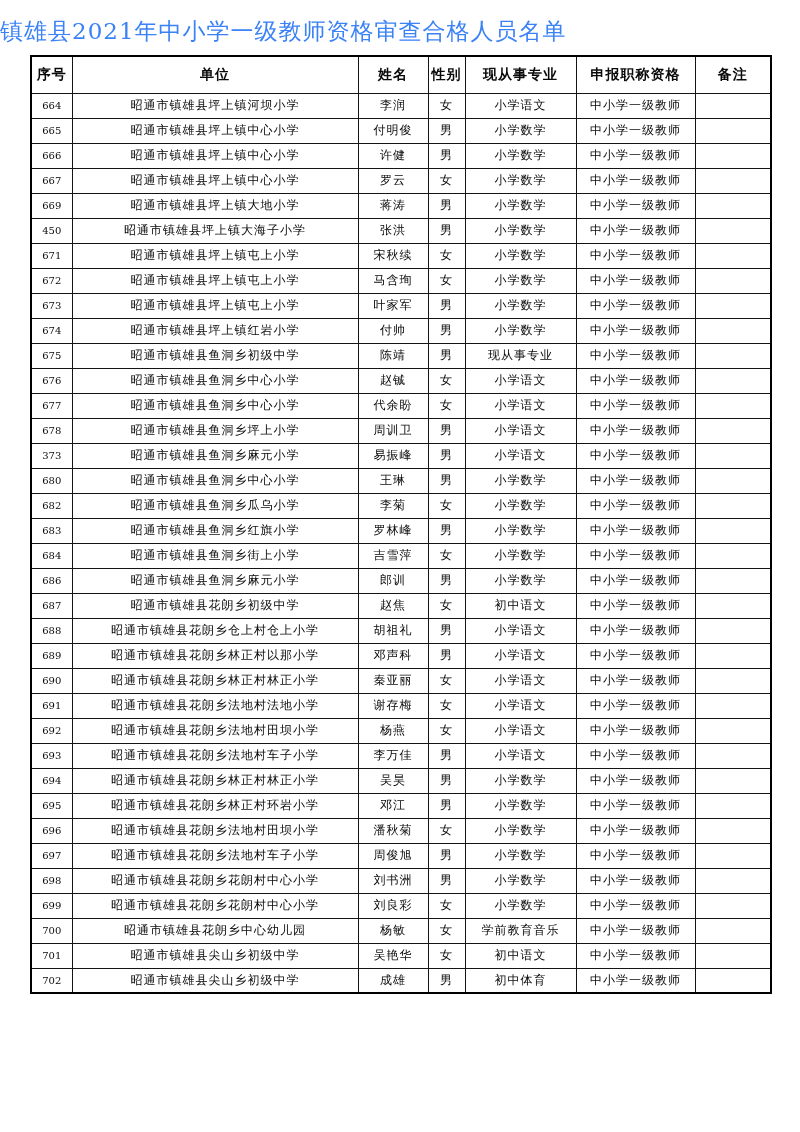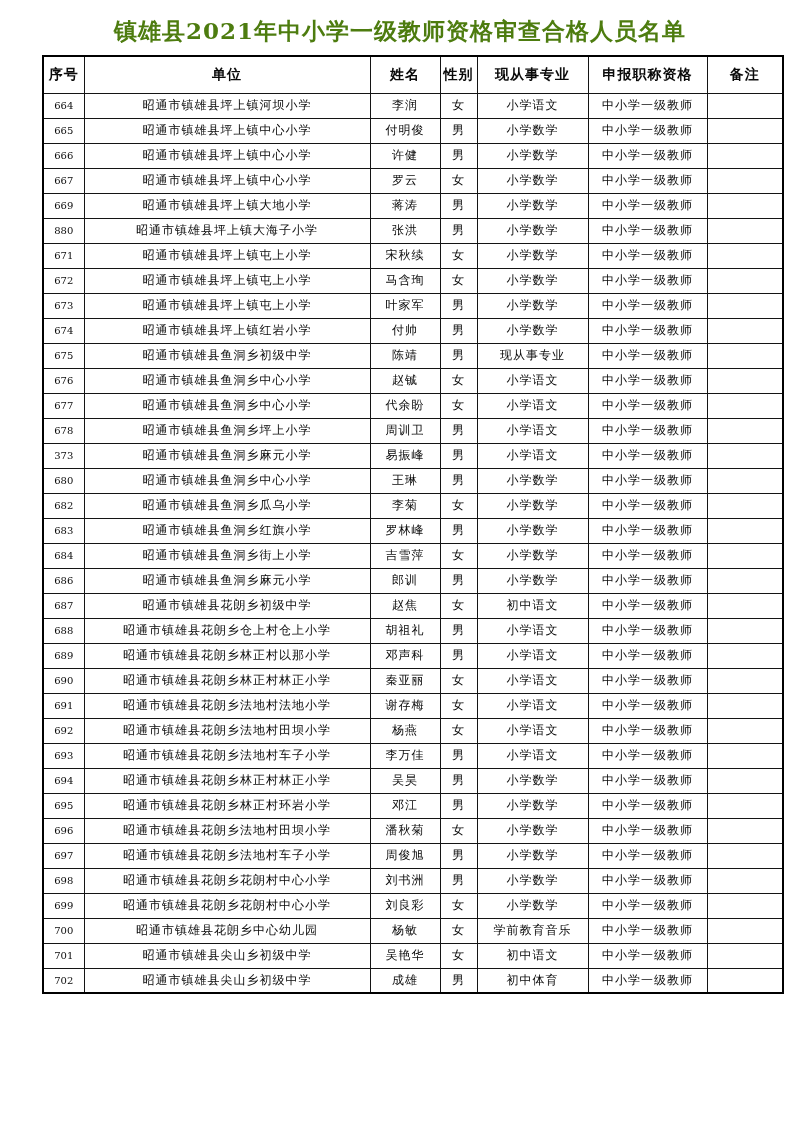--- a/index.html
+++ b/index.html
@@ -12,35 +12,33 @@
     background: #ffffff;
     font-family: "DejaVu Serif", "Liberation Serif", serif;
     color: #0a0a0a;
     overflow: hidden;
   }
   .title {
     position: absolute;
     top: 16px;
     left: 0;
     width: 100%;
-    text-align: center;
     font-size: 23px;
-    font-weight: bold;
+    font-weight: normal;
     letter-spacing: 1px;
-    color: #4d7c0f;
+    color: #3b82f6;
   }
   table.roster {
     position: absolute;
     left: 30px;
     top: 55px;
     width: 740px;
     border-collapse: collapse;
     table-layout: fixed;
     border: 2px solid #000000;
-    margin-left: 12px;
   }
   .roster th, .roster td {
     border: 1px solid #141414;
     text-align: center;
     vertical-align: middle;
     overflow: hidden;
     white-space: nowrap;
   }
   .roster thead th {
     height: 37px;
@@ -132,21 +130,21 @@
         <tr>
           <td class="c0">669</td>
           <td class="c1">昭通市镇雄县坪上镇大地小学</td>
           <td class="c2">蒋涛</td>
           <td class="c3">男</td>
           <td class="c4">小学数学</td>
           <td class="c5">中小学一级教师</td>
           <td class="c6"></td>
         </tr>
         <tr>
-          <td class="c0">880</td>
+          <td class="c0">450</td>
           <td class="c1">昭通市镇雄县坪上镇大海子小学</td>
           <td class="c2">张洪</td>
           <td class="c3">男</td>
           <td class="c4">小学数学</td>
           <td class="c5">中小学一级教师</td>
           <td class="c6"></td>
         </tr>
         <tr>
           <td class="c0">671</td>
           <td class="c1">昭通市镇雄县坪上镇屯上小学</td>

